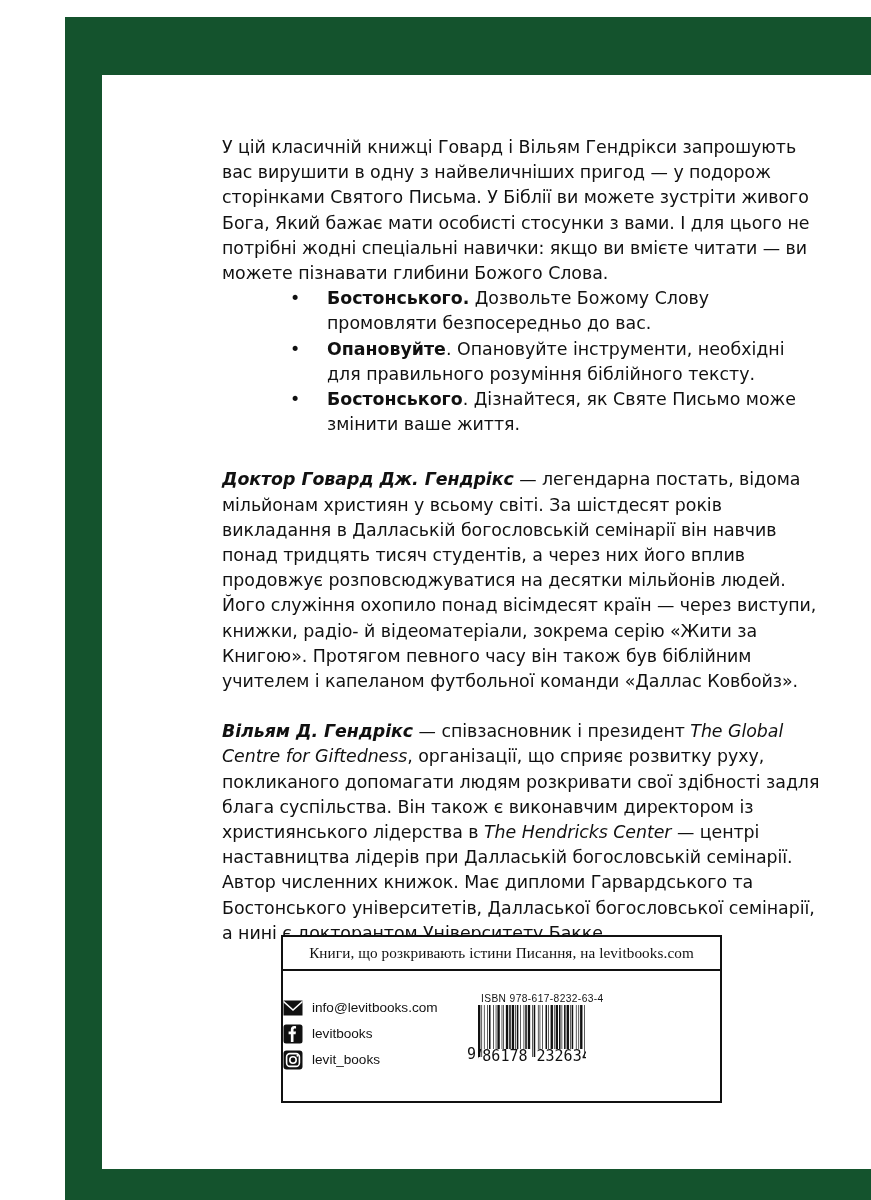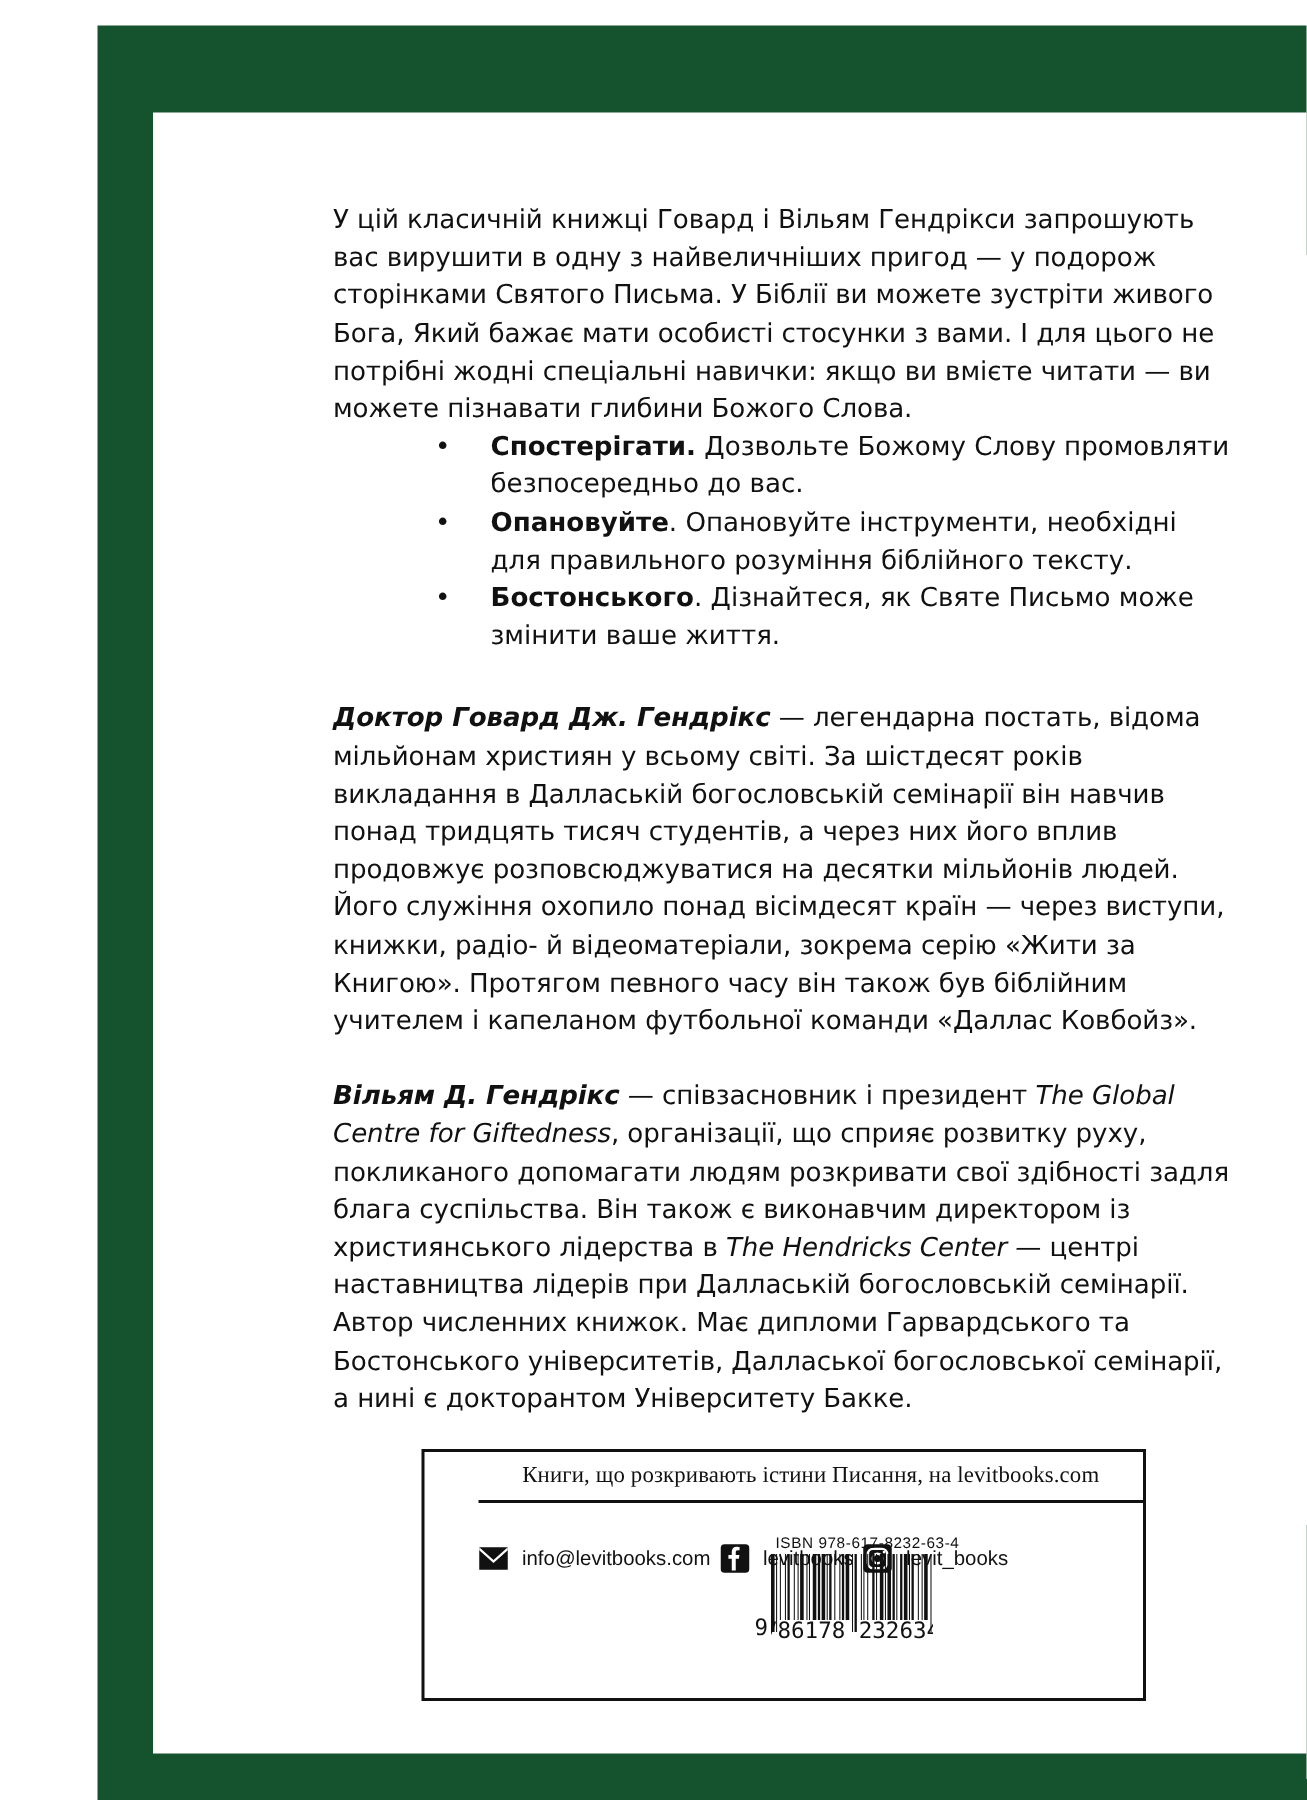--- a/index.html
+++ b/index.html
@@ -78,27 +78,26 @@
     line-height: 25.2px;
   }
 
   .gap-sm { height: 25px; }
   .gap-md { height: 30px; }
 
   
   #publisher-box {
     position: absolute;
     left: 179px;
-    top: 891px;
-    width: 483px;
+    top: 860px;
+    width: 441px;
     height: 168px;
     border: 2.5px solid #111111;
     box-sizing: border-box;
     background: #ffffff;
-    padding-left: 36px;
   }
 
   #publisher-tagline {
     height: 32px;
     border-bottom: 2.5px solid #111111;
     display: flex;
     align-items: center;
     justify-content: center;
     font-family: "Liberation Serif", "DejaVu Serif", serif;
     font-size: 15.2px;
@@ -138,21 +137,21 @@
     background: #111111;
     margin-top: 3px;
   }
 
   
   #contact-list {
     flex: none;
     width: 168px;
     padding-top: 27px;
     display: flex;
-    flex-direction: row;
+    flex-direction: column;
     gap: 6px;
   }
   .contact-row {
     display: flex;
     align-items: center;
     gap: 9px;
   }
   .contact-row .c-icon { width: 20px; height: 20px; flex: none; display: block; }
   .contact-row .c-text {
     font-family: "Liberation Sans", sans-serif;
@@ -195,21 +194,21 @@
 <div id="cover-frame">
   <div id="cover-page">
 
     <div id="blurb-area">
 
       <p class="para">У цій класичній книжці Говард і Вільям Гендрікси запрошують вас вирушити в одну з найвеличніших пригод — у подорож сторінками Святого Письма. У Біблії ви можете зустріти живого Бога, Який бажає мати особисті стосунки з вами. І для цього не потрібні жодні спеціальні навички: якщо ви вмієте читати — ви можете пізнавати глибини Божого Слова.</p>
 
       <ul id="benefit-list">
         <li>
           <span class="bullet-dot">•</span>
-          <span class="b">Спостерігати.</span><span> Дозвольте Божому Слову промовляти безпосередньо до вас.</span>
+          <span class="b">Бостонського.</span><span> Дозвольте Божому Слову промовляти безпосередньо до вас.</span>
         </li>
         <li>
           <span class="bullet-dot">•</span>
           <span class="b">Опановуйте</span><span>. Опановуйте інструменти, необхідні для правильного розуміння біблійного тексту.</span>
         </li>
         <li>
           <span class="bullet-dot">•</span>
           <span class="b">Бостонського</span><span>. Дізнайтеся, як Святе Письмо може змінити ваше життя.</span>
         </li>
       </ul>

